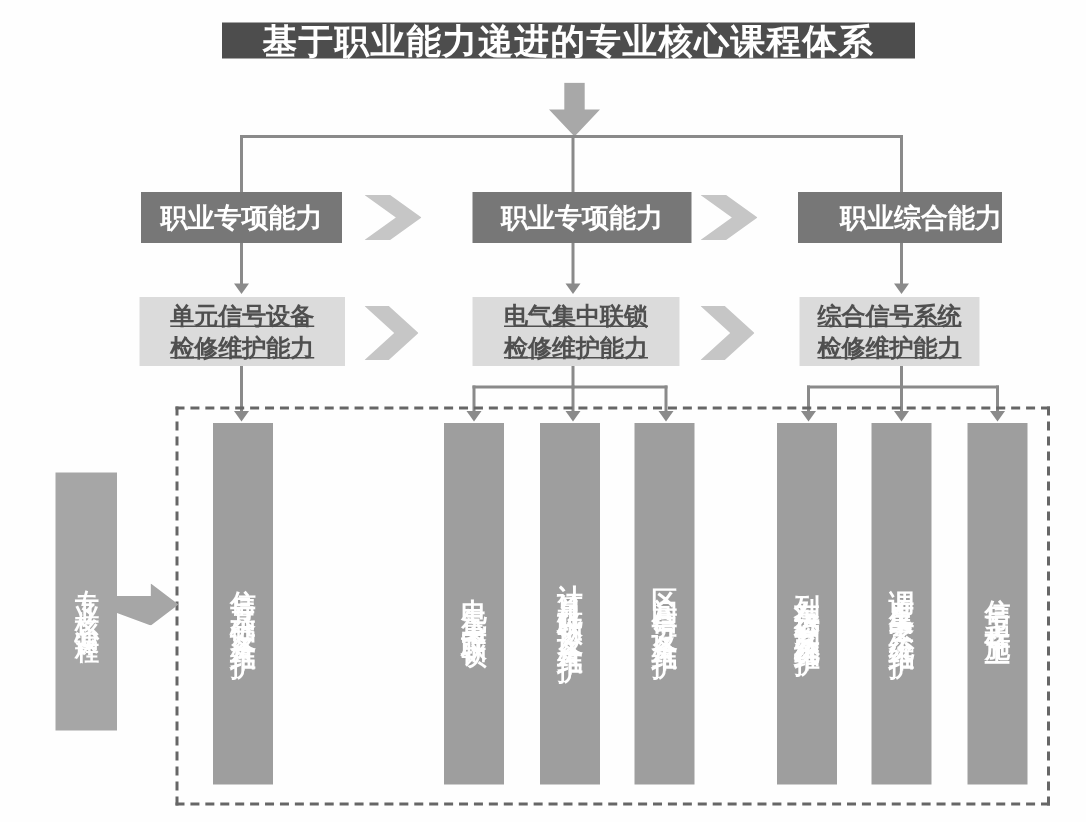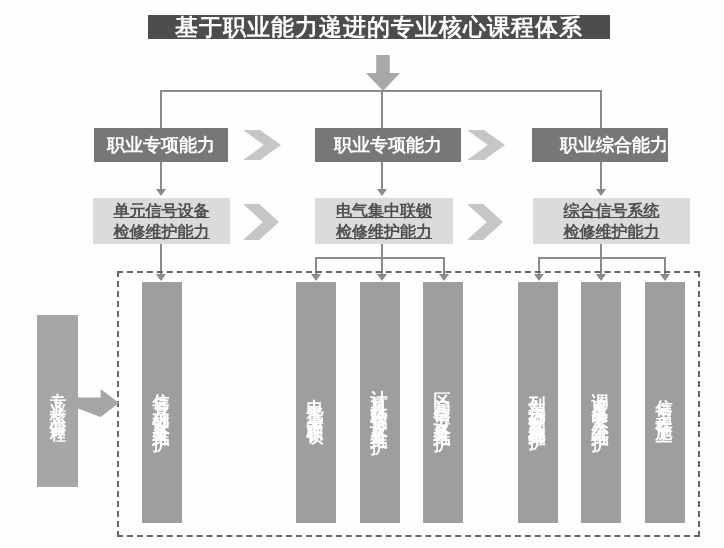--- a/index.html
+++ b/index.html
@@ -86,21 +86,21 @@
   <div class="ah" style="left:596px;top:189px;"></div>
 
   <div class="comp-box" style="left:93px;width:137px;">
     <div>单元信号设备</div>
     <div>检修维护能力</div>
   </div>
   <div class="comp-box" style="left:315px;width:138px;">
     <div>电气集中联锁</div>
     <div>检修维护能力</div>
   </div>
-  <div class="comp-box" style="left:533px;width:157px;justify-content:center;">
+  <div class="comp-box" style="left:533px;width:120px;justify-content:center;">
     <div>综合信号系统</div>
     <div>检修维护能力</div>
   </div>
   <div class="chev" style="left:243px;top:204px;width:36px;height:36px;"></div>
   <div class="chev" style="left:467px;top:204px;width:36px;height:36px;"></div>
 
   <div class="vl" style="left:160px;top:244px;height:31px;"></div>
   <div class="ah" style="left:156px;top:274px;"></div>
 
   <div class="vl" style="left:381px;top:244px;height:15px;"></div>

